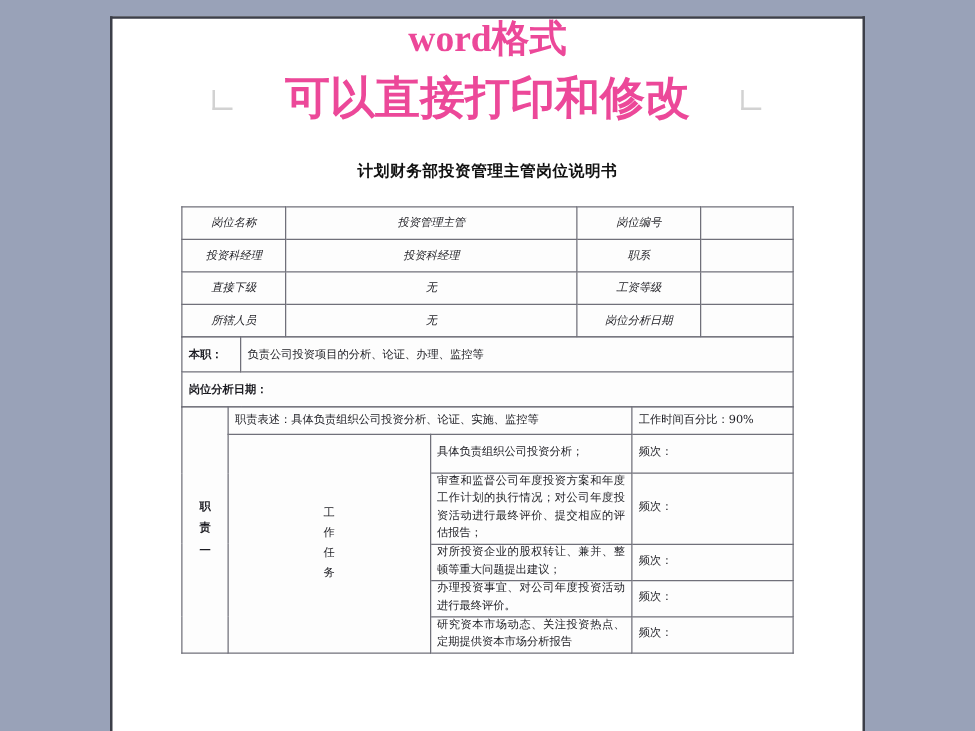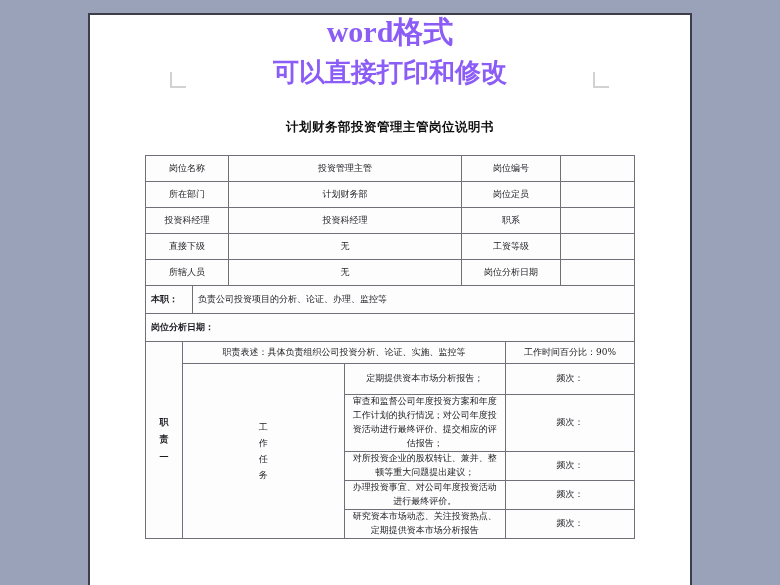--- a/index.html
+++ b/index.html
@@ -26,32 +26,32 @@
     box-sizing: border-box;
     border-left: 2px solid #3c3f49;
     border-top: 2px solid #3c3f49;
     border-right: 2px solid #3c3f49;
     overflow: hidden;
   }
 
   
   .promo {
     text-align: center;
-    color: #8b5cf6;
+    color: #ec4899;
     font-family: "Liberation Serif", "DejaVu Serif", serif;
     font-weight: bold;
     line-height: 1;
   }
   .promo-1 {
     font-size: 30px;
     margin-top: 2px;
     letter-spacing: 0px;
   }
   .promo-2 {
-    font-size: 26px;
+    font-size: 36px;
     margin-top: 13px;
   }
 
   
   .corner {
     position: absolute;
     width: 14px;
     height: 14px;
     pointer-events: none;
   }
@@ -100,21 +100,21 @@
   }
   .cell-label {
     text-align: center;
     white-space: nowrap;
   }
   .cell-value {
     text-align: center;
   }
   .cell-blank { }
 
-  .row-h { height: 26px; }
+  .row-h { height: 26px; font-style: italic; }
 
   
   #banner-table {
     margin-top: -1px;
   }
   #banner-table td {
     height: 27px;
   }
   .banner-label {
     font-family: "DejaVu Sans", "Liberation Sans", sans-serif;
@@ -130,21 +130,20 @@
   }
   td.no-left-border { border-left: none; }
 
   
   #duty-table {
     margin-top: -1px;
   }
   #duty-table td {
     font-size: 9px;
     line-height: 1.55;
-    text-align: center;
   }
   .vert-col {
     width: 26px;
     text-align: center;
     vertical-align: middle;
     font-family: "DejaVu Sans", "Liberation Sans", sans-serif;
     font-weight: bold;
     font-size: 10px;
     padding: 0;
   }
@@ -190,26 +189,20 @@
   <div class="corner right"></div>
 
   <div class="doc-title">计划财务部投资管理主管岗位说明书</div>
 
   <table class="tbl" id="info-table">
     <tbody>
       <tr class="row-h">
         <td class="cell-label" style="width:72px">岗位名称</td>
         <td class="cell-value" style="width:222px">投资管理主管</td>
         <td class="cell-label" style="width:88px">岗位编号</td>
-        <td class="cell-blank"></td>
-      </tr>
-      <tr class="row-h">
-        <td class="cell-label">所在部门</td>
-        <td class="cell-value">计划财务部</td>
-        <td class="cell-label">岗位定员</td>
         <td class="cell-blank"></td>
       </tr>
       <tr class="row-h">
         <td class="cell-label">投资科经理</td>
         <td class="cell-value">投资科经理</td>
         <td class="cell-label">职系</td>
         <td class="cell-blank"></td>
       </tr>
       <tr class="row-h">
         <td class="cell-label">直接下级</td>
@@ -256,21 +249,21 @@
 
       <tr>
         <td class="task-col" rowspan="5">
           <span class="v-inner">
               <div>工</div>
               <div>作</div>
               <div>任</div>
               <div>务</div>
             </span>
         </td>
-        <td class="desc-cell" style="height:30px">定期提供资本市场分析报告；</td>
+        <td class="desc-cell" style="height:30px">具体负责组织公司投资分析；</td>
         <td class="freq-cell">频次：</td>
       </tr>
 
       <tr>
         <td class="desc-cell" style="height:42px">审查和监督公司年度投资方案和年度工作计划的执行情况；对公司年度投资活动进行最终评价、提交相应的评估报告；</td>
         <td class="freq-cell">频次：</td>
       </tr>
 
       <tr>
         <td class="desc-cell" style="height:28px">对所投资企业的股权转让、兼并、整顿等重大问题提出建议；</td>

